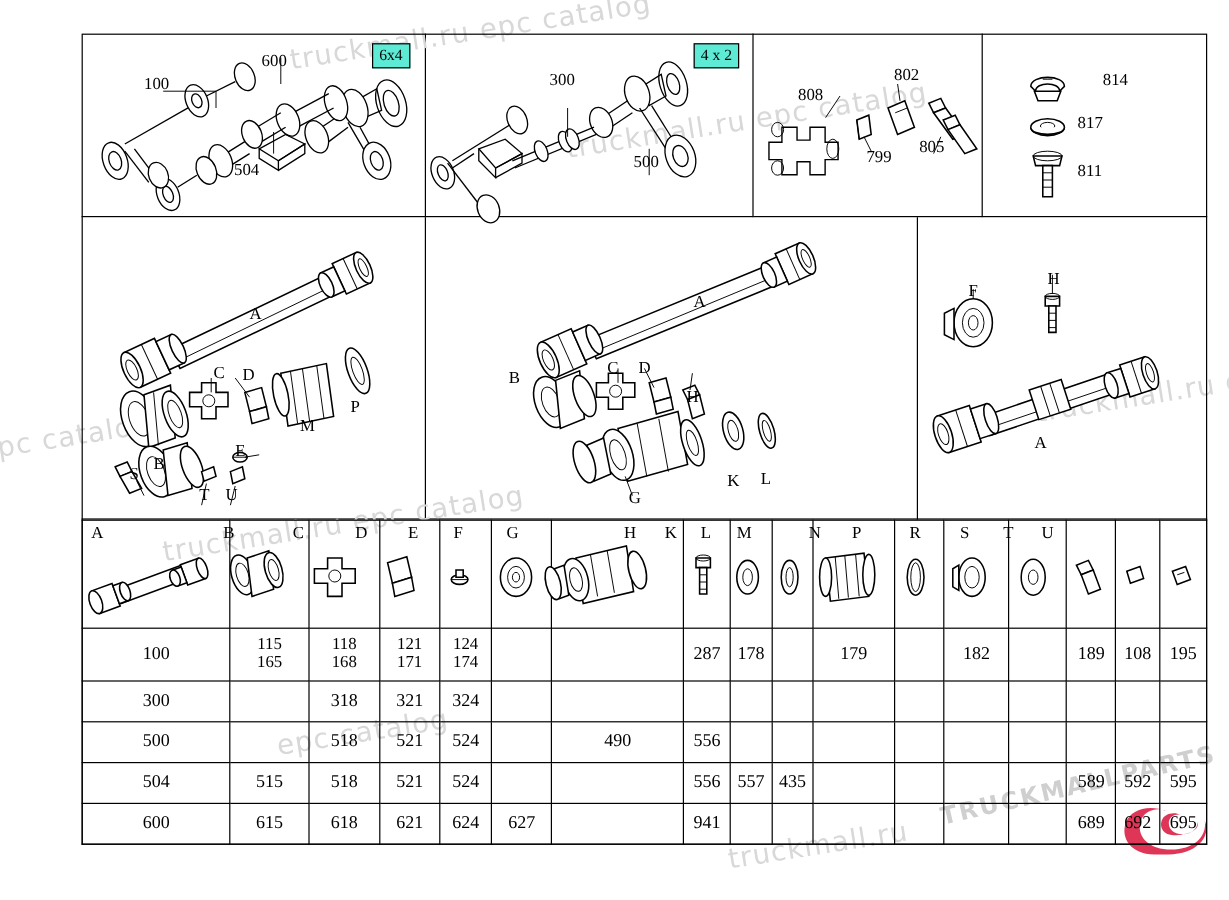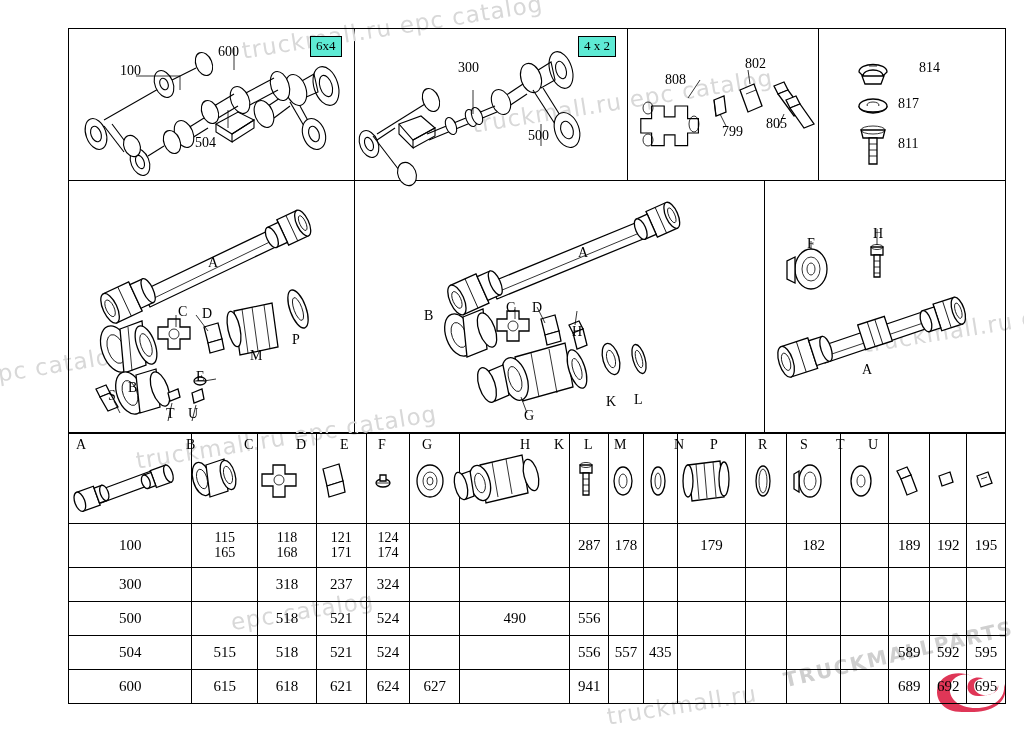--- a/index.html
+++ b/index.html
@@ -716,29 +716,29 @@
         <td></td>
         <td></td>
         <td>287</td>
         <td>178</td>
         <td></td>
         <td>179</td>
         <td></td>
         <td>182</td>
         <td></td>
         <td>189</td>
-        <td>192</td>
+        <td>108</td>
         <td>195</td>
       </tr>
 
       <tr style="height:34px;">
         <td>300</td>
         <td></td>
         <td>318</td>
-        <td>237</td>
+        <td>321</td>
         <td>324</td>
         <td></td>
         <td></td>
         <td></td>
         <td></td>
         <td></td>
         <td></td>
         <td></td>
         <td></td>
         <td></td>

